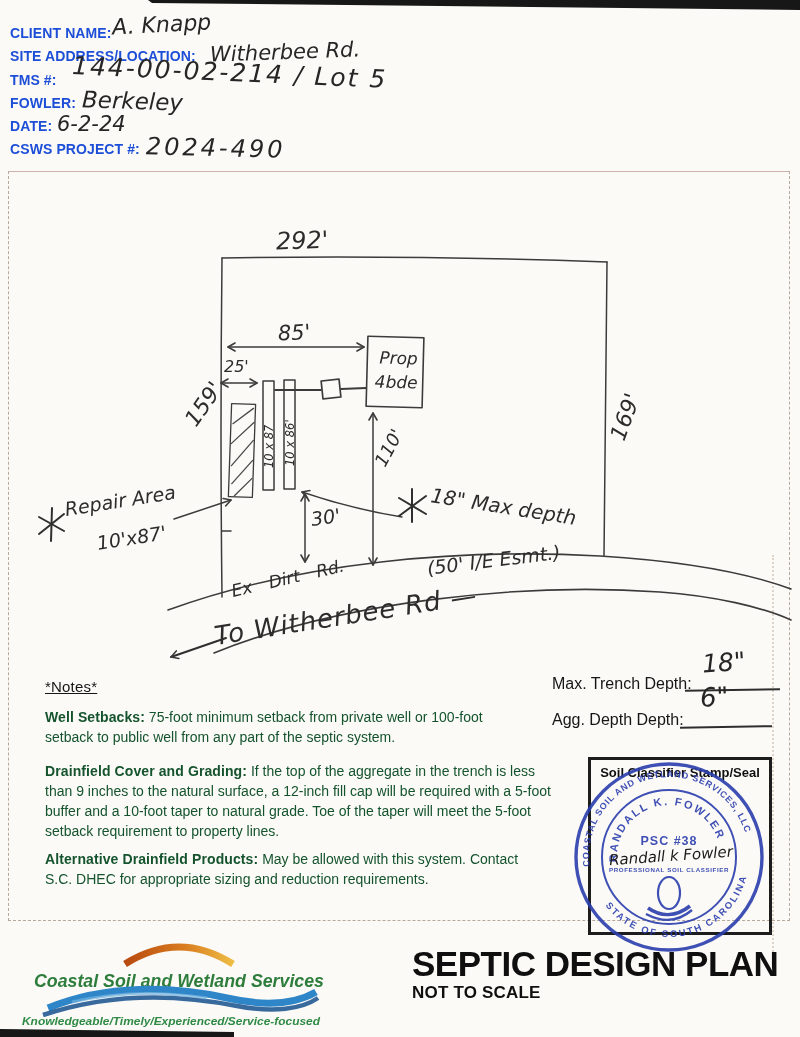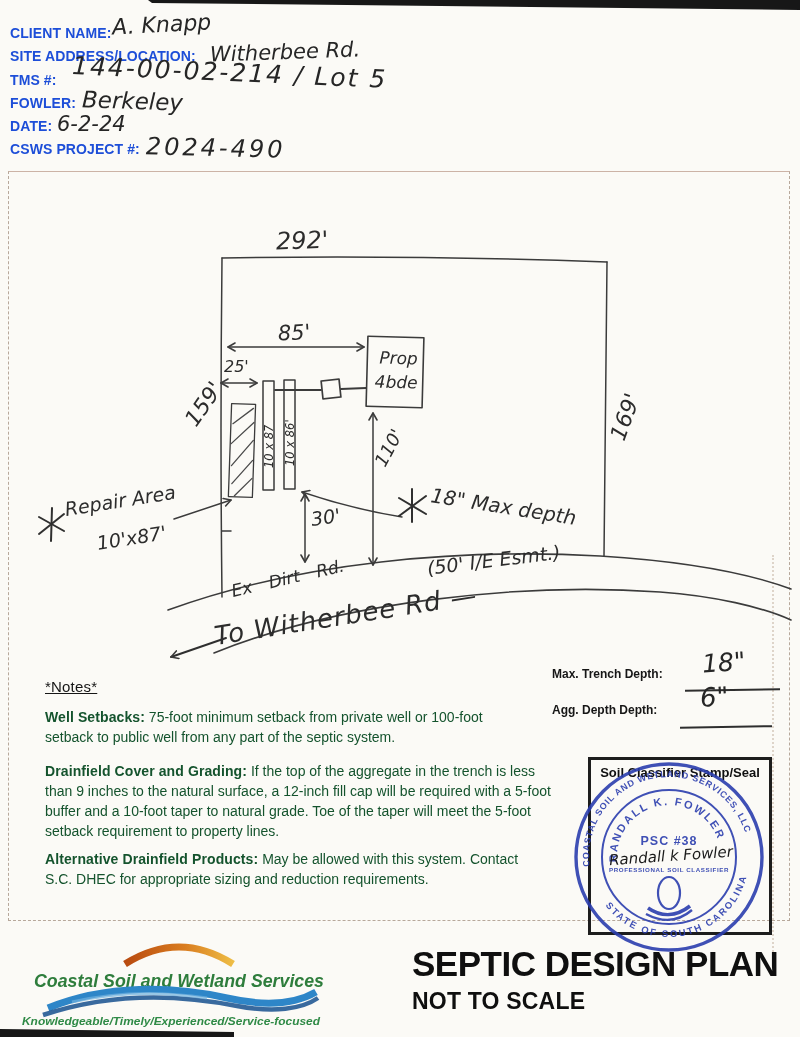--- a/index.html
+++ b/index.html
@@ -9,28 +9,28 @@
   .plabel{font-family:Liberation Sans, sans-serif;font-weight:bold;color:#1d4ed8;
           font-size:14px;letter-spacing:.1px;white-space:nowrap;}
   .hw{font-family:"DejaVu Sans",sans-serif;font-style:italic;color:#262626;white-space:nowrap;}
   svg text.hwt{font-family:"DejaVu Sans",sans-serif;font-style:italic;fill:#2c2c2c;}
   .frame{left:8px;top:171px;width:780px;height:748px;border:1px dashed #b7a89b;
          border-top:1px solid #ccb3a6;background:transparent;}
   .scanline{left:772px;top:555px;height:405px;width:0;border-left:2px dotted #cfc0b2;opacity:.65;}
   .notes-head{font-weight:normal;font-size:15px;text-decoration:underline;letter-spacing:.2px;}
   .note-p{font-size:14px;line-height:1.42;color:#14532d;}
   .note-p b{letter-spacing:.1px;}
-  .ffield .lbl{font-weight:bold;font-size:12px;}
+  .ffield .lbl{font-weight:normal;font-size:16px;margin-top:8px;}
   .uline{height:0;border-bottom:2px solid #2e2e2e;}
   .stampbox{left:588px;top:757px;width:178px;height:172px;border:3px solid #1d1d1d;}
   .stampbox .cap{position:absolute;left:0;right:0;top:5px;text-align:center;
                  font-weight:bold;font-size:13px;color:#101010;}
   .titleblock{right:8px;top:946px;width:380px;}
   .titleblock .t1{font-size:35px;font-weight:bold;letter-spacing:-.5px;color:#0f0f0f;line-height:1.05;}
-  .titleblock .t2{font-size:23px;font-weight:bold;color:#0f0f0f;margin-top:5px;letter-spacing:.2px;}
+  .titleblock .t2{font-size:17px;font-weight:bold;color:#0f0f0f;letter-spacing:.2px;}
   .noptr{pointer-events:none;}
 </style>
 </head>
 <body>
 
 <svg class="abs noptr" style="left:0;top:0;width:800px;height:14px" viewBox="0 0 800 14">
   <polygon points="148,0 800,0 800,10 152,3" fill="#171717"></polygon>
 </svg>
 
 <div class="abs" style="left:0;top:0;width:520px;height:170px">

